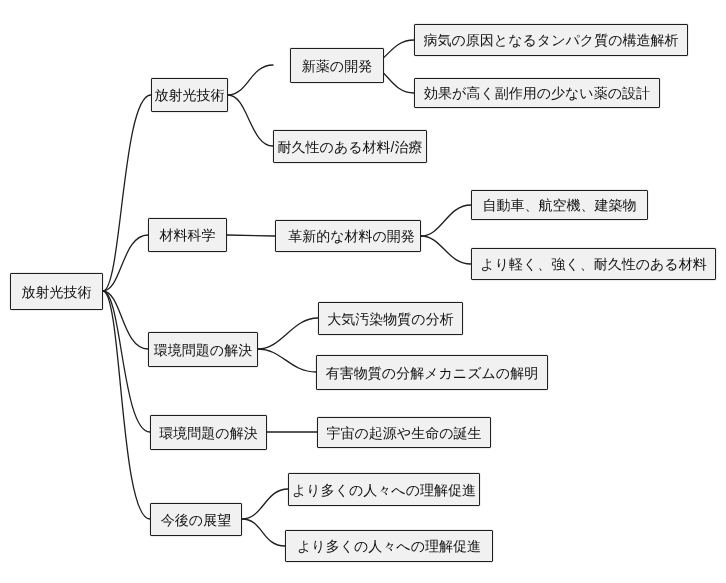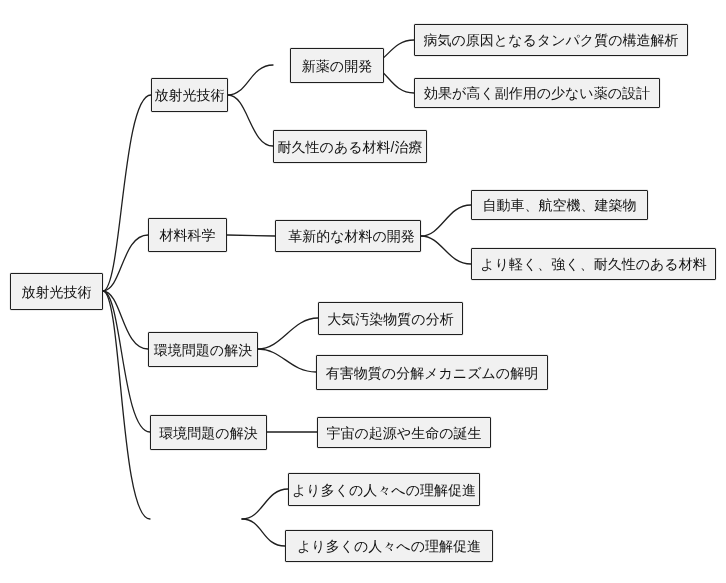--- a/index.html
+++ b/index.html
@@ -86,18 +86,19 @@
   <div class="node" style="left:318px; top:302px; width:145px; height:33px;">大気汚染物質の分析</div>
 
   <div class="node" style="left:148px; top:332px; width:110px; height:35px;">環境問題の解決</div>
 
   <div class="node" style="left:316px; top:355px; width:232px; height:35px;">有害物質の分解メカニズムの解明</div>
 
   <div class="node" style="left:150px; top:415px; width:117px; height:35px;">環境問題の解決</div>
 
   <div class="node" style="left:317px; top:417px; width:174px; height:31px;">宇宙の起源や生命の誕生</div>
 
+  <div class="node" style="left:150px; top:503px; width:92px; height:33px;">今後の展望</div>
 
   <div class="node" style="left:288px; top:473px; width:192px; height:33px;">より多くの人々への理解促進</div>
 
   <div class="node" style="left:285px; top:530px; width:208px; height:32px;">より多くの人々への理解促進</div>
 
 </div>
 
 </body></html>

